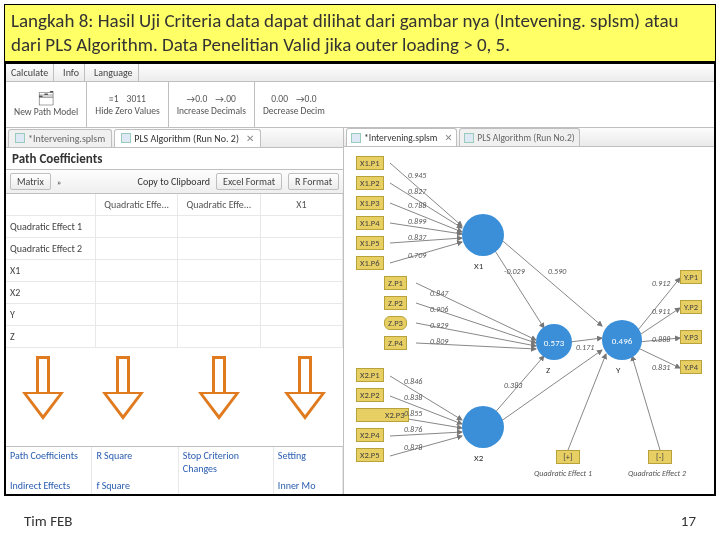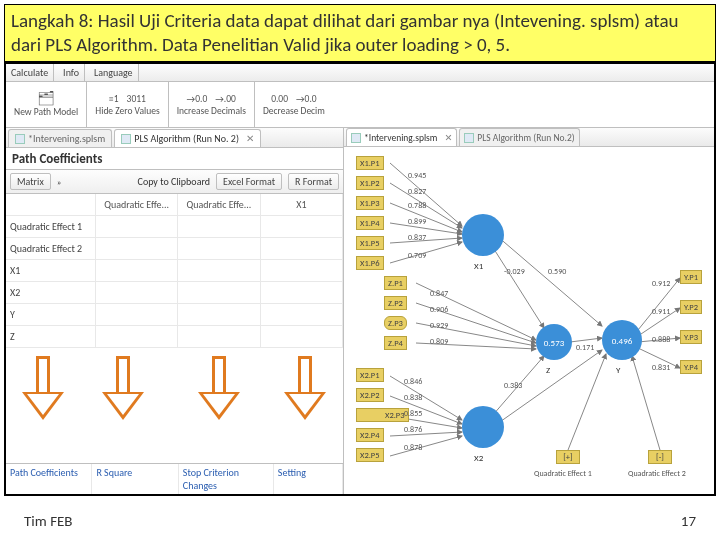--- a/index.html
+++ b/index.html
@@ -12,21 +12,21 @@
   .menubar { display:flex; gap:4px; height:18px; align-items:stretch; border-bottom:1px solid var(--border); background:linear-gradient(#fdfdfd,#ececec); font-size:10px; }
   .menubar .item { padding:2px 5px; border-right:1px solid var(--border); color:#444; }
   
   .toolbar { display:flex; height:46px; border-bottom:1px solid var(--border); }
   .tool { flex:0 0 auto; display:flex; flex-direction:column; align-items:center; justify-content:center; border-right:1px solid var(--border); padding:2px 8px; font-size:9.5px; text-align:center; color:#555; }
   .tool .glyph { font-size:14px; line-height:1; }
   .content { flex:1 1 auto; display:flex; min-height:0; }
   .left { flex:0 0 338px; display:flex; flex-direction:column; border-right:1px solid var(--border); min-height:0; }
   .right { flex:1 1 auto; position:relative; overflow:hidden; }
   
-  .tabbar { display:flex; align-items:flex-end; height:20px; background:linear-gradient(#fcfcfc,#eaeaea); border-bottom:1px solid var(--border); font-size:10px; gap:2px; padding-left:2px; }
+  .tabbar { display:flex; align-items:center; height:20px; background:linear-gradient(#fcfcfc,#eaeaea); border-bottom:1px solid var(--border); font-size:10px; gap:2px; padding-left:2px; }
   .tab { display:flex; align-items:center; gap:3px; padding:0 6px; height:18px; border:1px solid var(--border); border-bottom:none; background:#fff; border-radius:3px 3px 0 0; }
   .tab.inactive { background:#f0f0f0; color:#666; }
   .tab .mini { width:10px; height:10px; background:#dfe9f5; border:1px solid #9cb; display:inline-block; }
   .tab .x { margin-left:4px; color:#888; }
   .section-title { font-weight:bold; font-size:13px; padding:3px 6px; border-bottom:1px solid var(--border); background:#fff; }
   .subtoolbar { display:flex; align-items:center; gap:6px; height:24px; padding:0 4px; border-bottom:1px solid var(--border); background:linear-gradient(#fdfdfd,#efefef); font-size:10px; }
   .btn { border:1px solid var(--border); background:linear-gradient(#fff,#ececec); padding:1px 6px; border-radius:2px; color:#444; }
   .grid { display:grid; grid-template-columns:90px 1fr 1fr 1fr; font-size:10px; }
   .grid div { border-right:1px solid var(--lightgrey); border-bottom:1px solid var(--lightgrey); padding:4px 4px; overflow:hidden; white-space:nowrap; text-overflow:ellipsis; color:#444; }
   .grid .hdr { background:#fff; font-weight:normal; color:#555; text-align:center; }
@@ -39,21 +39,21 @@
   .results { border-top:1px solid var(--border); }
   .results .hdrs { display:grid; grid-template-columns:1fr 1fr 1.1fr .8fr; font-weight:bold; font-size:11px; }
   .results .hdrs div { padding:3px 4px; border-right:1px solid var(--lightgrey); }
   .results .row { display:grid; grid-template-columns:1fr 1fr 1.1fr .8fr; font-size:10px; }
   .results .row div { padding:2px 4px; color:var(--linkblue); border-right:1px solid var(--lightgrey); }
   .r-tabbar { height:19px; }
   .r-tabbar .tab { font-size:9.5px; padding:0 4px; }
   .indbox { position:absolute; background:var(--indicator); border:1px solid #b8a23c; font-size:8.5px; padding:1px 3px; color:#444; text-align:center; white-space:nowrap; }
   .lv { position:absolute; border-radius:50%; background:var(--blue); color:#fff; display:flex; align-items:center; justify-content:center; font-size:9px; }
   .lvlabel { position:absolute; font-size:9px; color:#333; }
-  .lbl { position:absolute; font-size:8px; color:#555; }
+  .lbl { position:absolute; font-size:8px; color:#555;font-style:italic; }
   svg.net { position:absolute; inset:0; width:100%; height:100%; }
   .footer { position:absolute; left:0; right:0; bottom:10px; display:flex; justify-content:space-between; font-size:15px; padding:0 24px; }
   .footer .c { position:absolute; left:50%; transform:translateX(-50%);margin-top:43px; }
   .pn { color:#333; }
 </style>
 </head>
 <body>
 
 <div class="slide">
 
@@ -165,20 +165,26 @@
               <div class="shaft"></div>
               <div class="head"></div>
             </div>
         </div>
         <div class="results">
           <div class="row">
             <div>Path Coefficients</div>
             <div>R Square</div>
             <div>Stop Criterion Changes</div>
             <div>Setting</div>
+          </div>
+          <div class="row">
+            <div>Indirect Effects</div>
+            <div>f Square</div>
+            <div></div>
+            <div>Inner Mo</div>
           </div>
         </div>
       </div>
 
       <div class="right">
         <div class="tabbar r-tabbar">
           <div class="tab">
             <span class="mini"></span>
             <span>*Intervening.splsm</span>
             <span class="x">✕</span>

